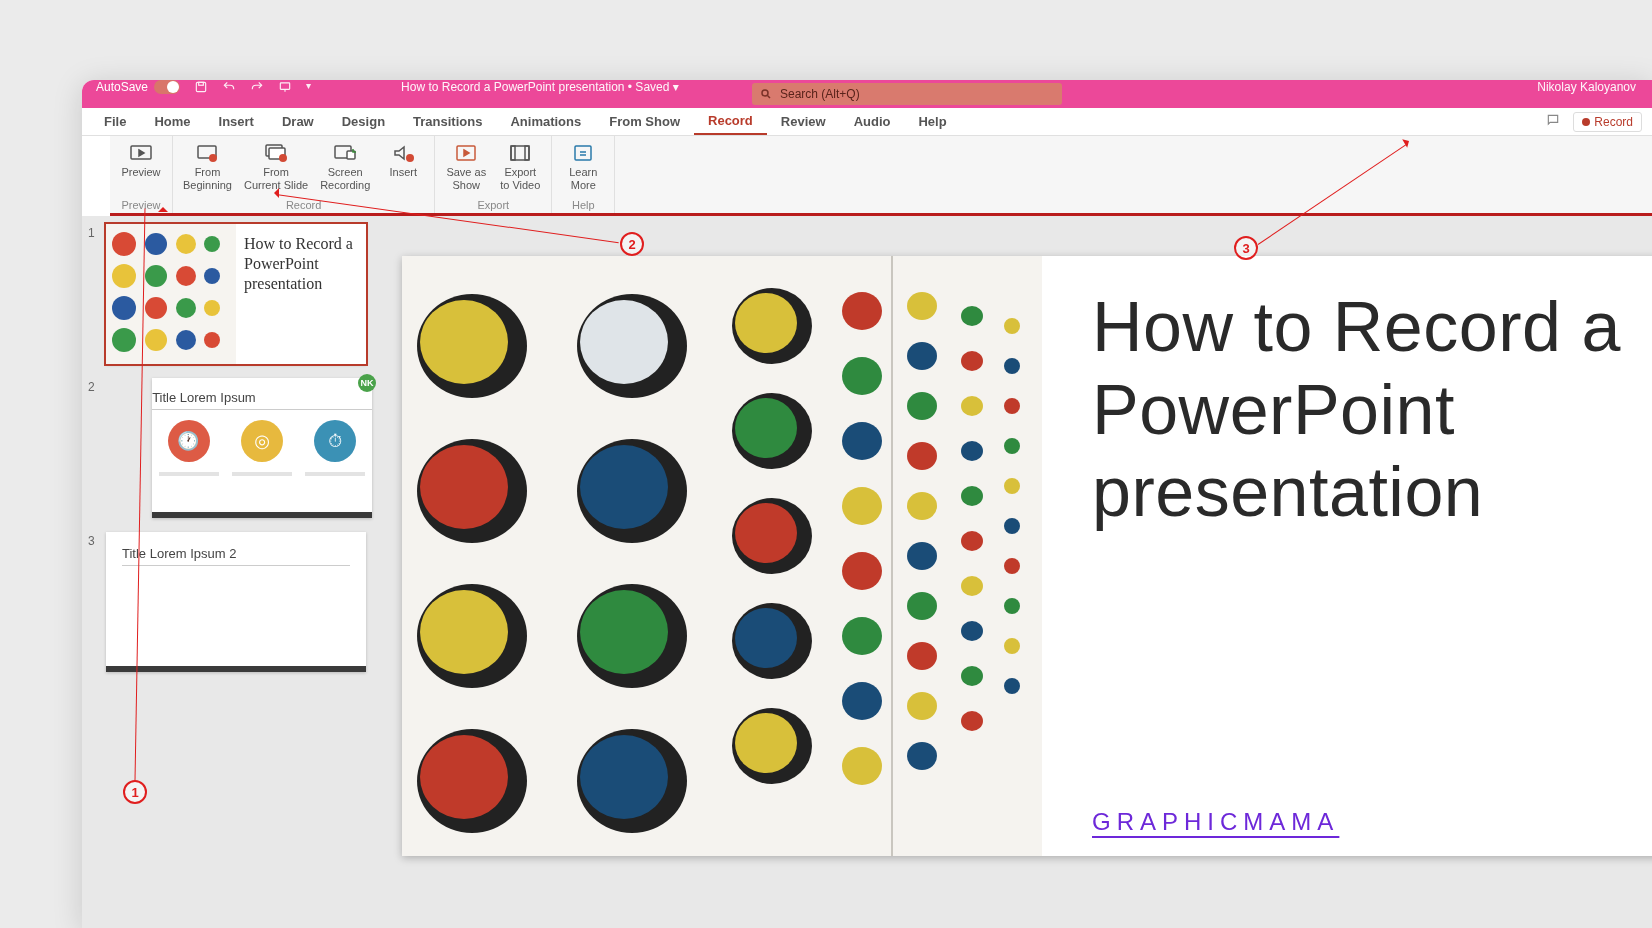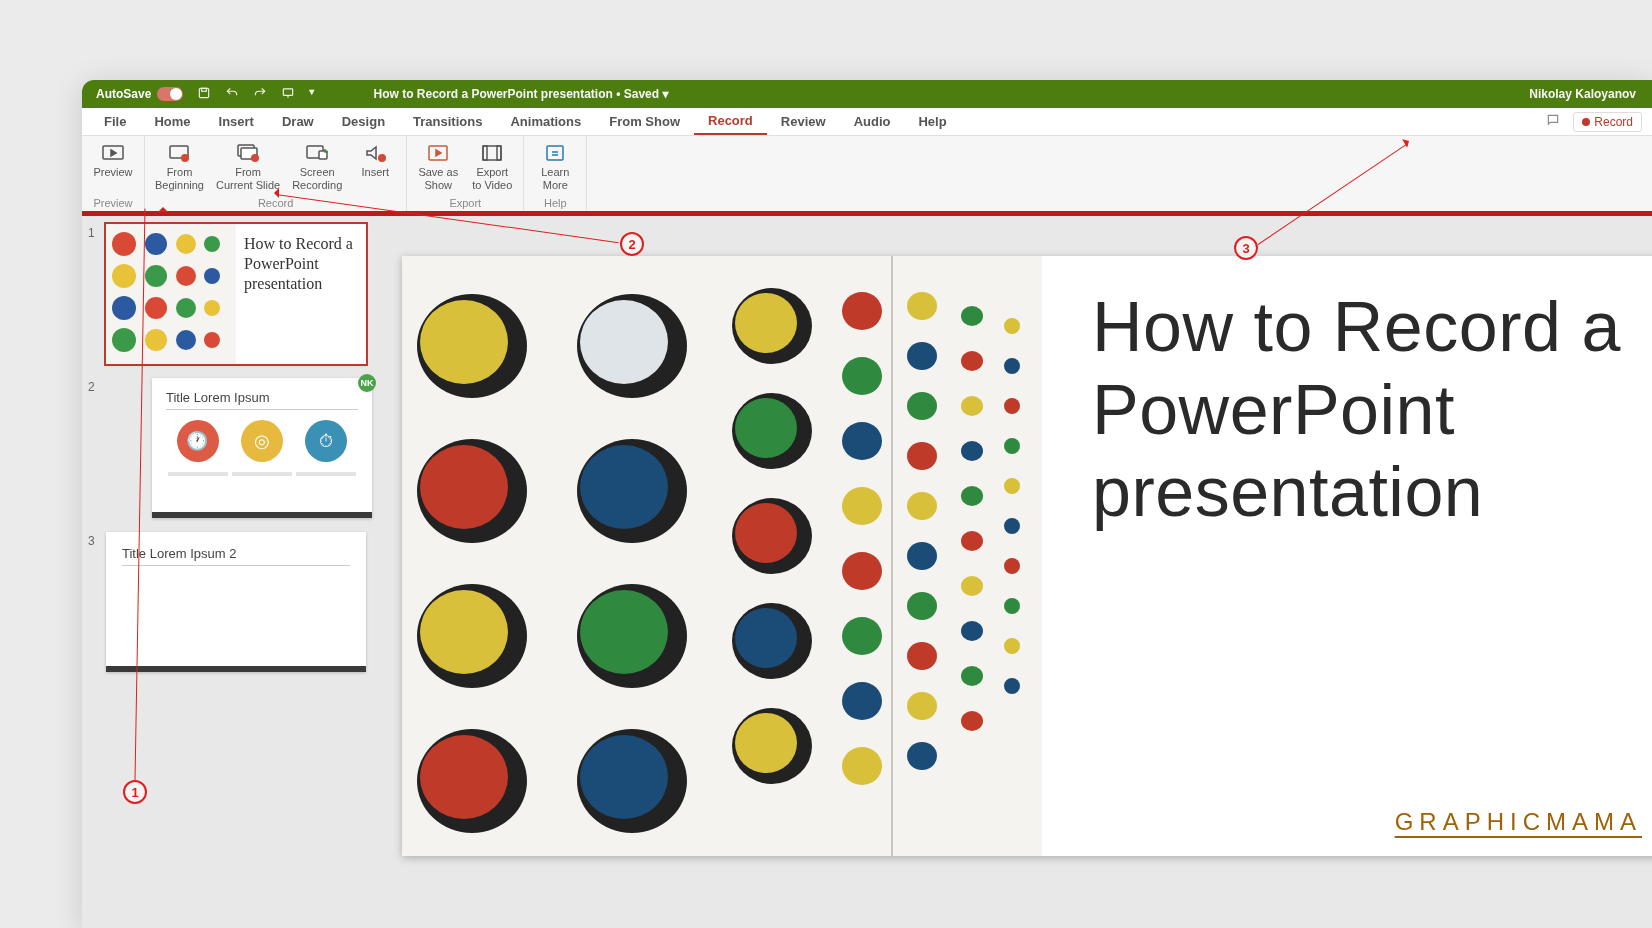--- a/index.html
+++ b/index.html
@@ -5,78 +5,78 @@
   * { box-sizing: border-box; margin: 0; padding: 0; font-family: "Segoe UI", Arial, sans-serif; }
   body { background:#ebebeb; width:1652px; height:928px; overflow:hidden; position:relative; }
 
   .window {
     position:absolute; left:82px; top:80px; width:1570px; height:848px;
     background:#fff; border-radius:12px 0 0 0; box-shadow:0 4px 30px rgba(0,0,0,.15);
     overflow:hidden; display:flex; flex-direction:column;
   }
 
   
-  .titlebar { background:#4d7c0f; height:28px; display:flex; align-items:center; color:#fff; font-size:12px; position:relative;font-weight:bold; }
+  .titlebar { background:#ec4899; height:28px; display:flex; align-items:flex-start; color:#fff; font-size:12px; position:relative; }
   .titlebar .autosave { margin-left:14px; display:flex; align-items:center; gap:6px; }
   .toggle { width:26px; height:14px; background:#d9756a; border-radius:8px; position:relative; }
   .toggle::after { content:""; position:absolute; right:1px; top:1px; width:12px; height:12px; background:#fff; border-radius:50%; }
   .qat { display:flex; gap:14px; margin-left:14px; opacity:.9; }
   .qat svg { width:14px; height:14px; }
   .doc-title { position:absolute; left:50%; transform:translateX(-160%); font-size:12px; opacity:.95;padding-left:36px; }
   .searchbox { position:absolute; left:670px; top:3px; width:310px; height:22px; background:#d97a6e; border-radius:3px; display:flex; align-items:center; padding:0 8px; gap:8px; font-size:12px; color:#5a231b; }
   .user { position:absolute; right:16px; font-size:12px; opacity:.95; }
 
   
   .tabs { background:#fff; height:28px; border-bottom:1px solid #e0e0e0; display:flex; align-items:center; padding-left:8px; gap:0; font-size:13px; color:#555; position:relative; }
   .tab { padding:5px 14px; cursor:pointer;font-weight:bold; }
   .tab.active { color:#b83b2b; border-bottom:2px solid #b83b2b; font-weight:600; }
   .tabs-right { position:absolute; right:10px; display:flex; align-items:center; gap:12px; }
   .rec-btn { display:flex; align-items:center; gap:4px; color:#b83b2b; font-size:12px; border:1px solid #ddd; padding:2px 8px; border-radius:3px; }
   .rec-dot { width:8px; height:8px; background:#b83b2b; border-radius:50%; }
 
   
-  .ribbon { background:#f6f6f6; height:80px; border-bottom:5px solid #b91c1c; display:flex; font-size:11px; color:#555; }
+  .ribbon { background:#f6f6f6; height:80px; border-bottom:3px solid #b91c1c; display:flex; font-size:11px; color:#555;margin-left:28px; }
   .group { border-right:1px solid #e0e0e0; display:flex; flex-direction:column; padding:4px 6px 2px; }
   .group-buttons { display:flex; gap:4px; flex:1; }
   .rbtn { display:flex; flex-direction:column; align-items:center; justify-content:flex-start; min-width:50px; padding:2px 4px; text-align:center; line-height:1.15; gap:2px; cursor:pointer; }
   .rbtn .ico { width:26px; height:22px; display:flex; align-items:center; justify-content:center; }
   .rbtn .ico svg { width:24px; height:20px; }
   .group-label { text-align:center; font-size:11px; color:#888; padding-top:1px; }
 
   
   .work { flex:1; display:flex; background:#e8e8e8; overflow:hidden; }
 
   
   .thumbs { width:300px; background:#e8e8e8; padding:8px 10px 8px 6px; overflow:auto; }
   .thumb-row { display:flex; gap:6px; margin-bottom:14px; }
   .thumb-num { width:12px; font-size:12px; color:#666; padding-top:2px; }
   .thumb { width:260px; background:#fff; box-shadow:0 1px 3px rgba(0,0,0,.2); position:relative; }
   .thumb.selected { outline:2px solid #b83b2b; }
   .thumb .bar { height:6px; background:#3a3a3a; position:absolute; left:0; right:0; bottom:0; }
   .thumb1 { height:140px; display:flex; }
   .thumb1 .img { width:130px; height:100%; }
   .thumb1 .txt { flex:1; padding:10px 8px; font-family:Georgia,serif; color:#333; font-size:16px; line-height:1.25; }
-  .thumb2 { height:140px; padding:12px 14px;margin-left:48px; }
+  .thumb2 { height:140px; padding:12px 0;margin-left:48px; }
   .thumb2 .title { font-size:13px; color:#444; margin-bottom:10px; border-bottom:1px solid #ccc; padding-bottom:4px; }
   .thumb2 .icons { display:flex; justify-content:space-around; margin-top:8px; }
   .circle-ico { width:42px; height:42px; border-radius:50%; display:flex; align-items:center; justify-content:center; color:#fff; font-size:18px; }
   .ci-red { background:#dd5b45; } .ci-yel { background:#e7b93e; } .ci-blu { background:#3b91b5; }
   .thumb2 .lines { display:flex; justify-content:space-around; margin-top:10px; }
   .thumb2 .lines div { width:60px; height:4px; background:#e3e3e3; }
   .thumb3 { height:140px; padding:14px 16px; }
   .thumb3 .title { font-size:13px; color:#444; border-bottom:1px solid #ccc; padding-bottom:4px; }
   .collab-badge { position:absolute; top:-4px; right:-4px; width:18px; height:18px; border-radius:50%; background:#4aa24a; color:#fff; font-size:9px; display:flex; align-items:center; justify-content:center; font-weight:bold; }
 
   
   .canvas-wrap { flex:1; background:#e8e8e8; padding:40px 0 0 20px; overflow:hidden; position:relative; }
   .slide { background:#fff; width:1260px; height:600px; box-shadow:0 2px 8px rgba(0,0,0,.25); display:flex; position:relative; }
   .slide-img { width:640px; height:100%; }
   .slide-text { flex:1; padding:30px 20px 20px 50px; font-family:Georgia,'Times New Roman',serif; color:#2a2a2a; display:flex; flex-direction:column; justify-content:space-between; }
   .slide-title { font-size:70px; line-height:1.18; letter-spacing:.5px; }
-  .slide-foot { font-size:24px; letter-spacing:6px; color:#a16207; text-decoration:underline; text-underline-offset:6px;text-align:right; }
+  .slide-foot { font-size:24px; letter-spacing:6px; color:#6d28d9; text-decoration:underline; text-underline-offset:6px; }
 
   
   .anno { position:absolute; border:2px solid #e01e1e; border-radius:50%; width:24px; height:24px; display:flex; align-items:center; justify-content:center; color:#e01e1e; font-size:13px; font-weight:bold; background:#fff8; z-index:50; }
   .anno-line { position:absolute; background:#e01e1e; height:1px; transform-origin:left center; z-index:49; }
   .anno-arrow { position:absolute; width:0; height:0; border:5px solid transparent; z-index:49; }
 
   
   .holesvg { width:100%; height:100%; }
 </style>
 </head>
@@ -102,20 +102,27 @@
             <path d="M15 14l5-5-5-5"></path>
             <path d="M20 9H10a6 6 0 00-6 6v1"></path>
           </svg></span>
       <span><svg viewBox="0 0 24 24" fill="none" stroke="#fff" stroke-width="2">
             <rect x="4" y="5" width="16" height="11" rx="1"></rect>
             <path d="M12 16v4"></path>
           </svg></span>
       <span style="font-size:10px;color:#fff;">▾</span>
     </div>
     <div class="doc-title">How to Record a PowerPoint presentation • Saved ▾</div>
+    <div class="searchbox">
+      <svg width="12" height="12" viewBox="0 0 24 24" fill="none" stroke="#7a3128" stroke-width="3">
+          <circle cx="10" cy="10" r="6"></circle>
+          <path d="M20 20l-5-5"></path>
+        </svg>
+      <span>Search (Alt+Q)</span>
+    </div>
     <div class="user">Nikolay Kaloyanov</div>
   </div>
 
   <div class="tabs">
     <div class="tab">File</div>
     <div class="tab">Home</div>
     <div class="tab">Insert</div>
     <div class="tab">Draw</div>
     <div class="tab">Design</div>
     <div class="tab">Transitions</div>

